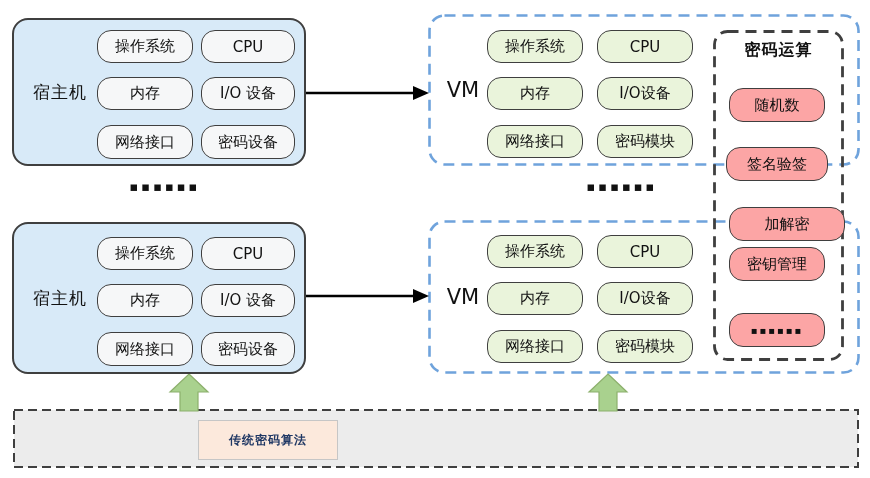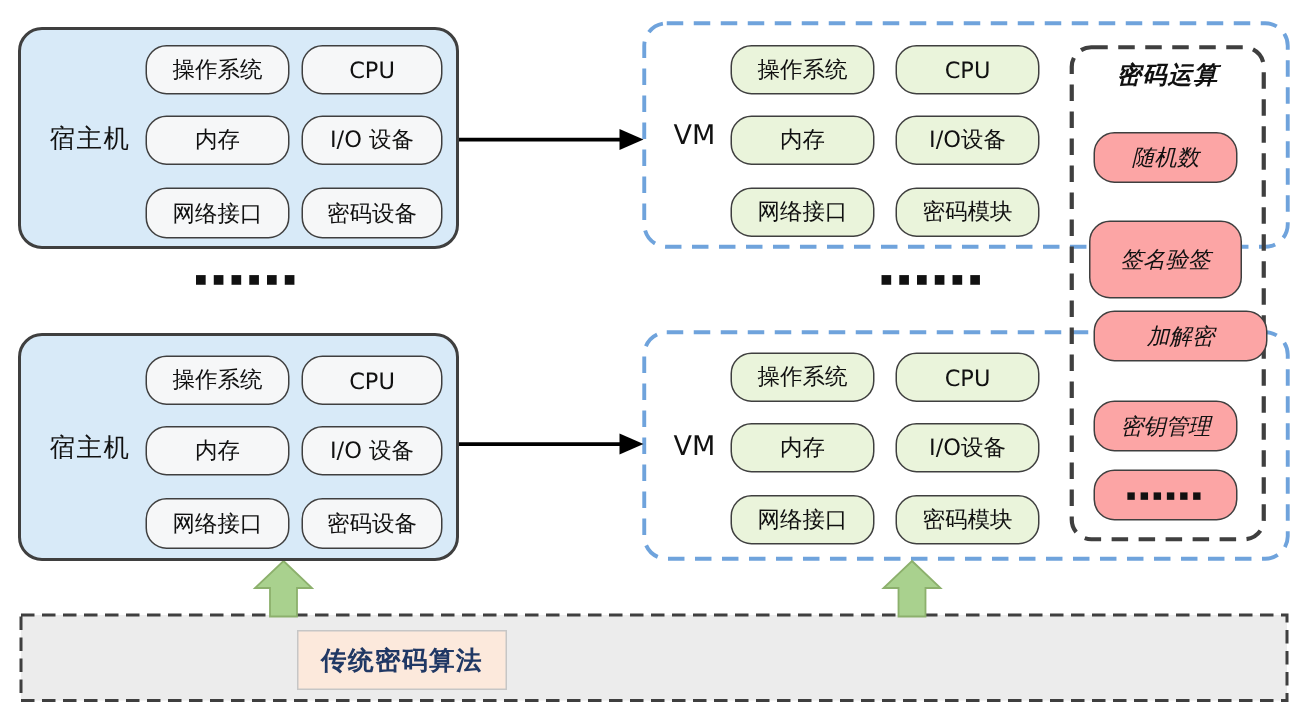--- a/index.html
+++ b/index.html
@@ -13,21 +13,21 @@
 
   .host-box {
     background:#D8EAF8; border:2px solid #3F3F3F; border-radius:16px;
     box-sizing:border-box;
   }
   .side-label {
     position:absolute; left:8px; top:0; height:100%; width:76px;
     display:flex; align-items:center; justify-content:center;
     font-size:17px; letter-spacing:1px; white-space:nowrap;
   }
-  .vm-label { width:54px; font-size:18px; letter-spacing:0; }
+  .vm-label { width:54px; font-size:21px; letter-spacing:0; }
 
   .comp {
     position:absolute; box-sizing:border-box;
     display:flex; align-items:center; justify-content:center;
     border:1.6px solid #3F3F3F; border-radius:14px;
     font-size:15px; white-space:nowrap;
   }
   .comp.gray  { background:#F6F7F8; }
   .comp.green { background:#EAF4DB; }
   .comp.mint  { background:#fca5a5; }
@@ -42,21 +42,21 @@
   .dots-sep {
     position:absolute; width:90px; text-align:center;
     font-size:13px; font-weight:bold; letter-spacing:3px; line-height:16px;
   }
   .dots-small { font-size:10px; font-weight:bold; letter-spacing:2px; }
 
   .algo {
     position:absolute; box-sizing:border-box;
     background:#FCE9DC; border:1px solid #C6C6C6;
     display:flex; align-items:center; justify-content:center;
-    color:#203864; font-weight:bold; font-size:17px; letter-spacing:1px;
+    color:#203864; font-weight:bold; font-size:12px; letter-spacing:1px;
     white-space:nowrap;
   }
 </style>
 </head>
 <body>
 
 <div class="stage">
 
   <svg class="bg" width="870" height="478" viewBox="0 0 870 478">
 
@@ -117,24 +117,24 @@
   <div class="abs vm-box" style="left:428px; top:221px; width:432px; height:152px;">
     <div class="side-label vm-label">VM</div>
     <div class="comp green" style="left:59px; top:14px;  width:96px; height:33px;">操作系统</div>
     <div class="comp green" style="left:169px;top:14px;  width:96px; height:33px;">CPU</div>
     <div class="comp green" style="left:59px; top:61px;  width:96px; height:33px;">内存</div>
     <div class="comp green" style="left:169px;top:61px;  width:96px; height:33px;">I/O设备</div>
     <div class="comp green" style="left:59px; top:109px; width:96px; height:33px;">网络接口</div>
     <div class="comp green" style="left:169px;top:109px; width:96px; height:33px;">密码模块</div>
   </div>
 
-  <div class="abs crypto-box" style="left:714px; top:31px; width:129px; height:329px;font-style:italic;">
+  <div class="abs crypto-box" style="left:714px; top:31px; width:129px; height:329px;">
     <div class="crypto-title">密码运算</div>
     <div class="comp mint" style="left:15px; top:57px;  width:96px; height:34px;">随机数</div>
-    <div class="comp mint" style="left:12px; top:116px; width:102px;height:52px;">签名验签</div>
+    <div class="comp mint" style="left:12px; top:116px; width:102px;height:34px;">签名验签</div>
     <div class="comp mint" style="left:15px; top:176px; width:116px; height:34px;">加解密</div>
-    <div class="comp mint" style="left:15px; top:236px; width:96px; height:34px;">密钥管理</div>
+    <div class="comp mint" style="left:15px; top:216px; width:96px; height:34px;">密钥管理</div>
     <div class="comp mint dots-small" style="left:15px; top:282px; width:96px; height:34px;">▪▪▪▪▪▪</div>
   </div>
 
   <div class="algo" style="left:198px; top:420px; width:140px; height:40px;">传统密码算法</div>
 
 </div>
 
 </body></html>

